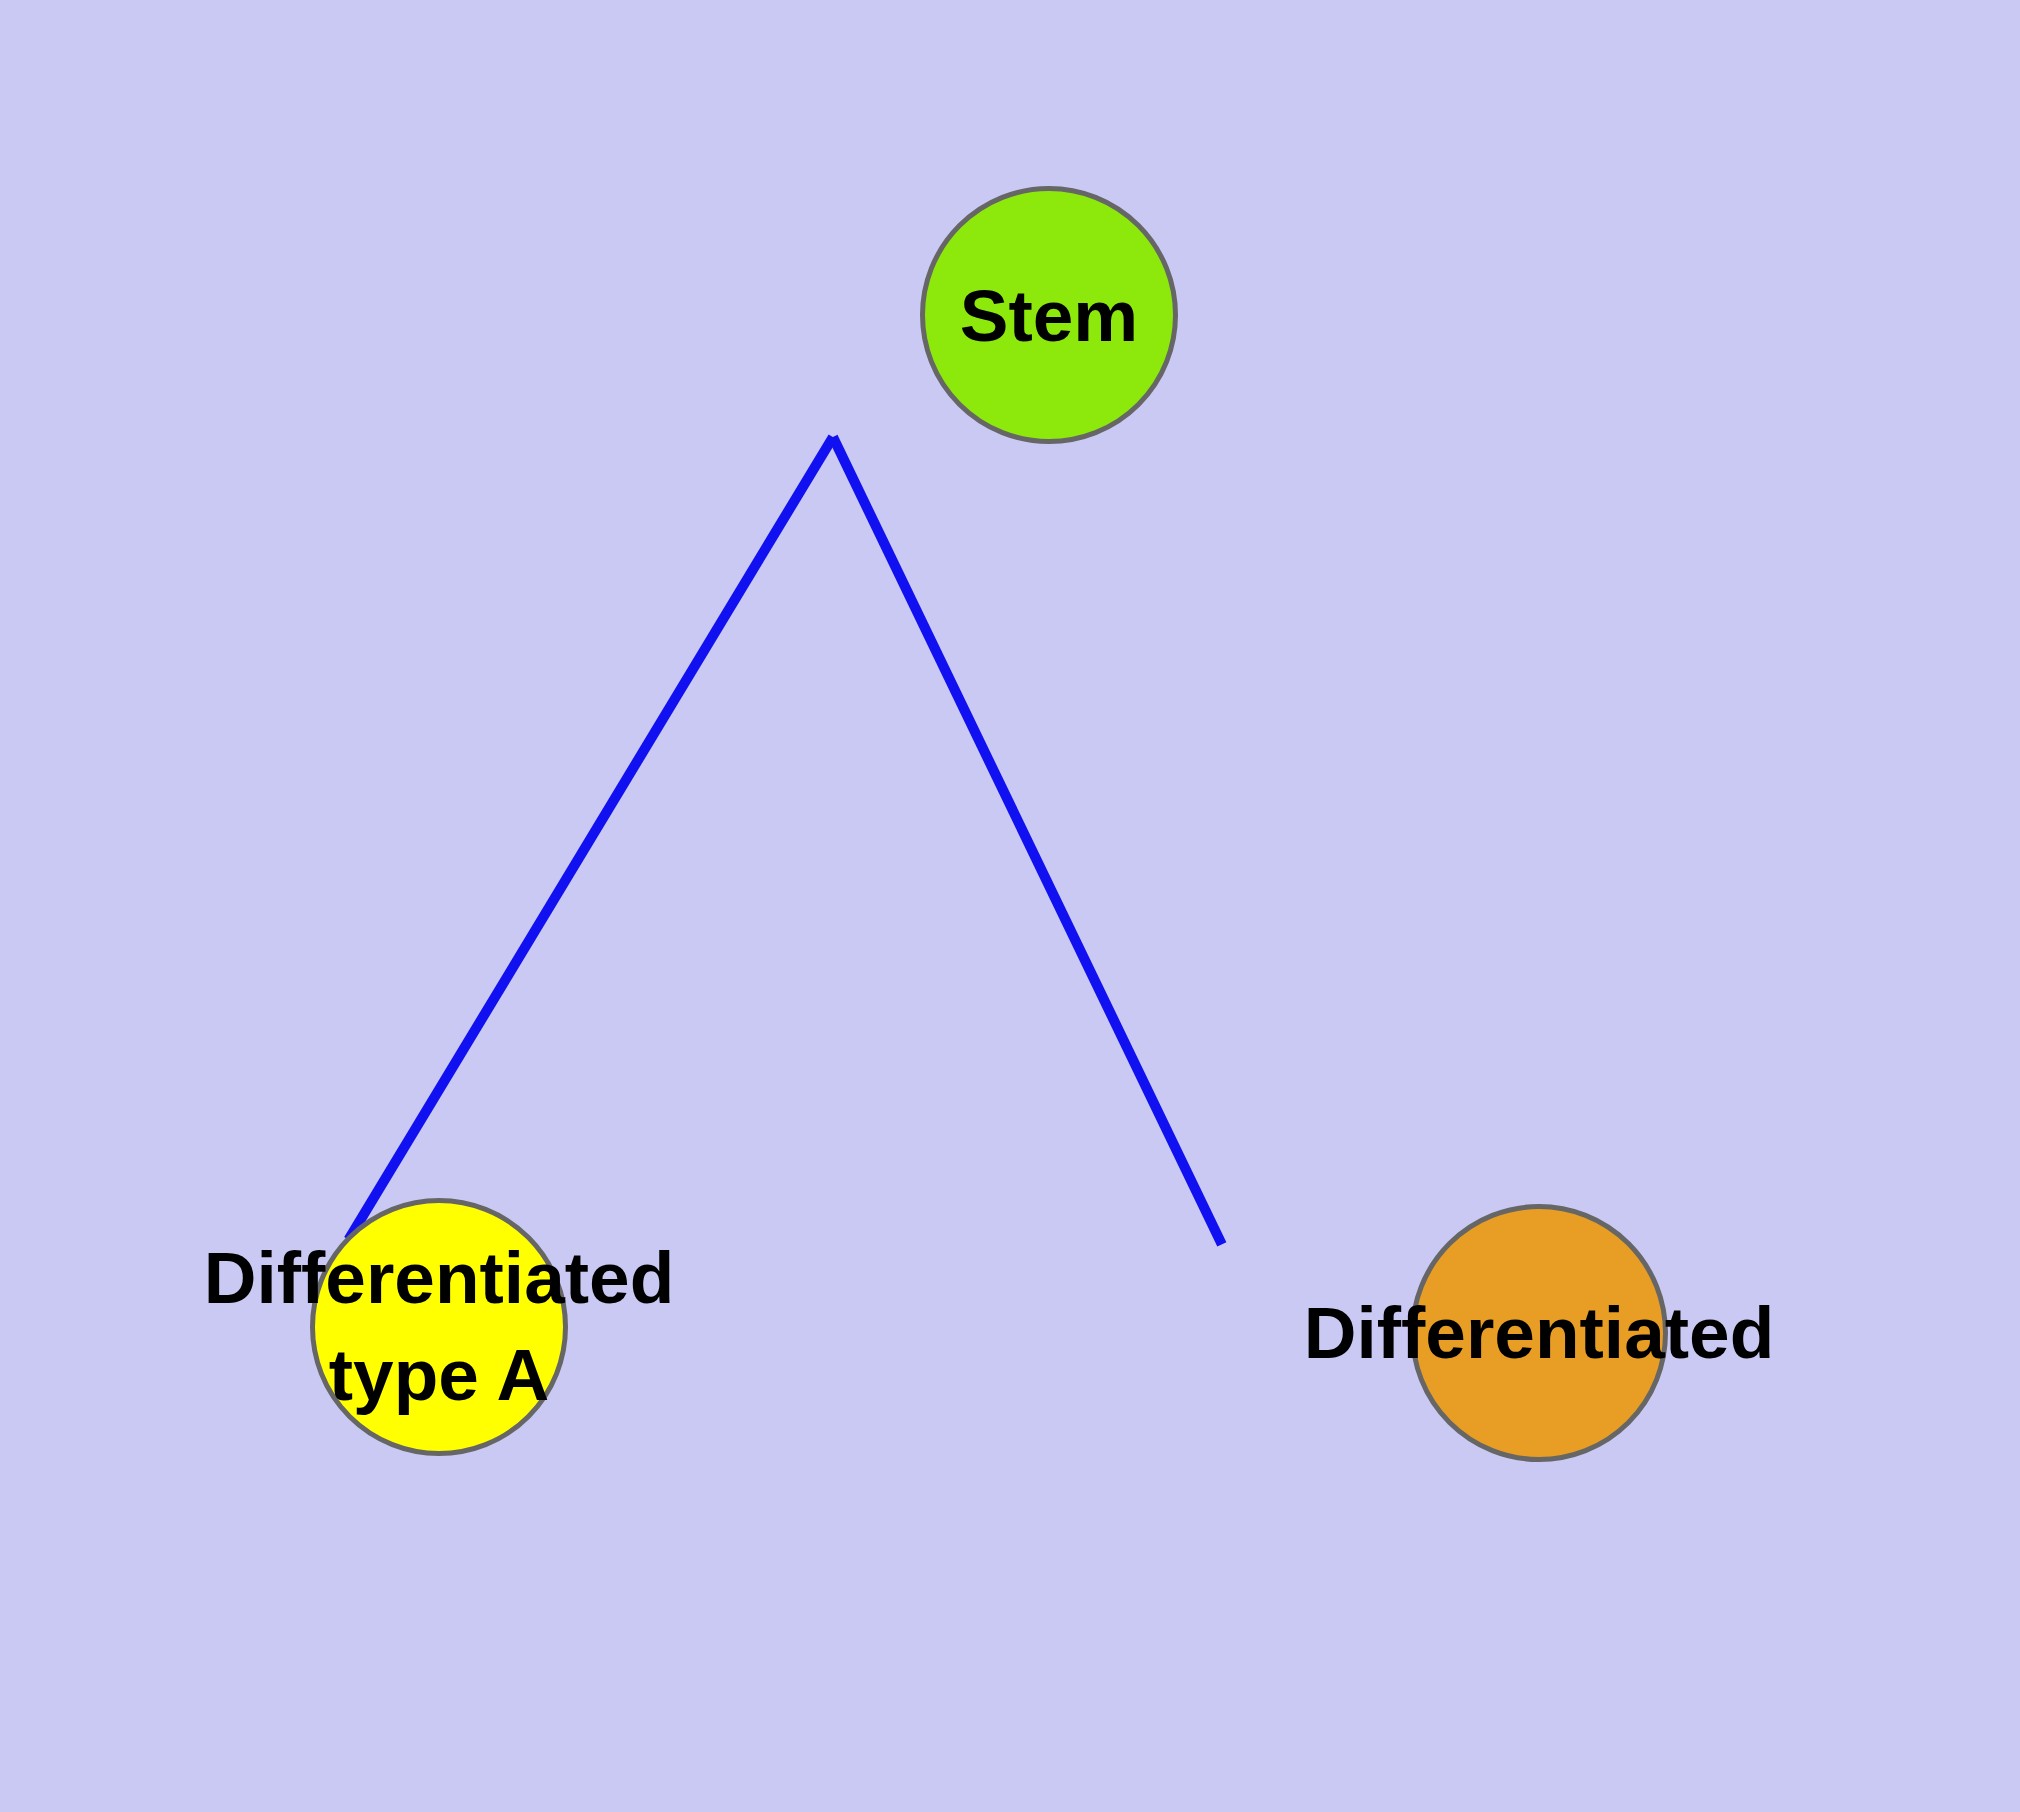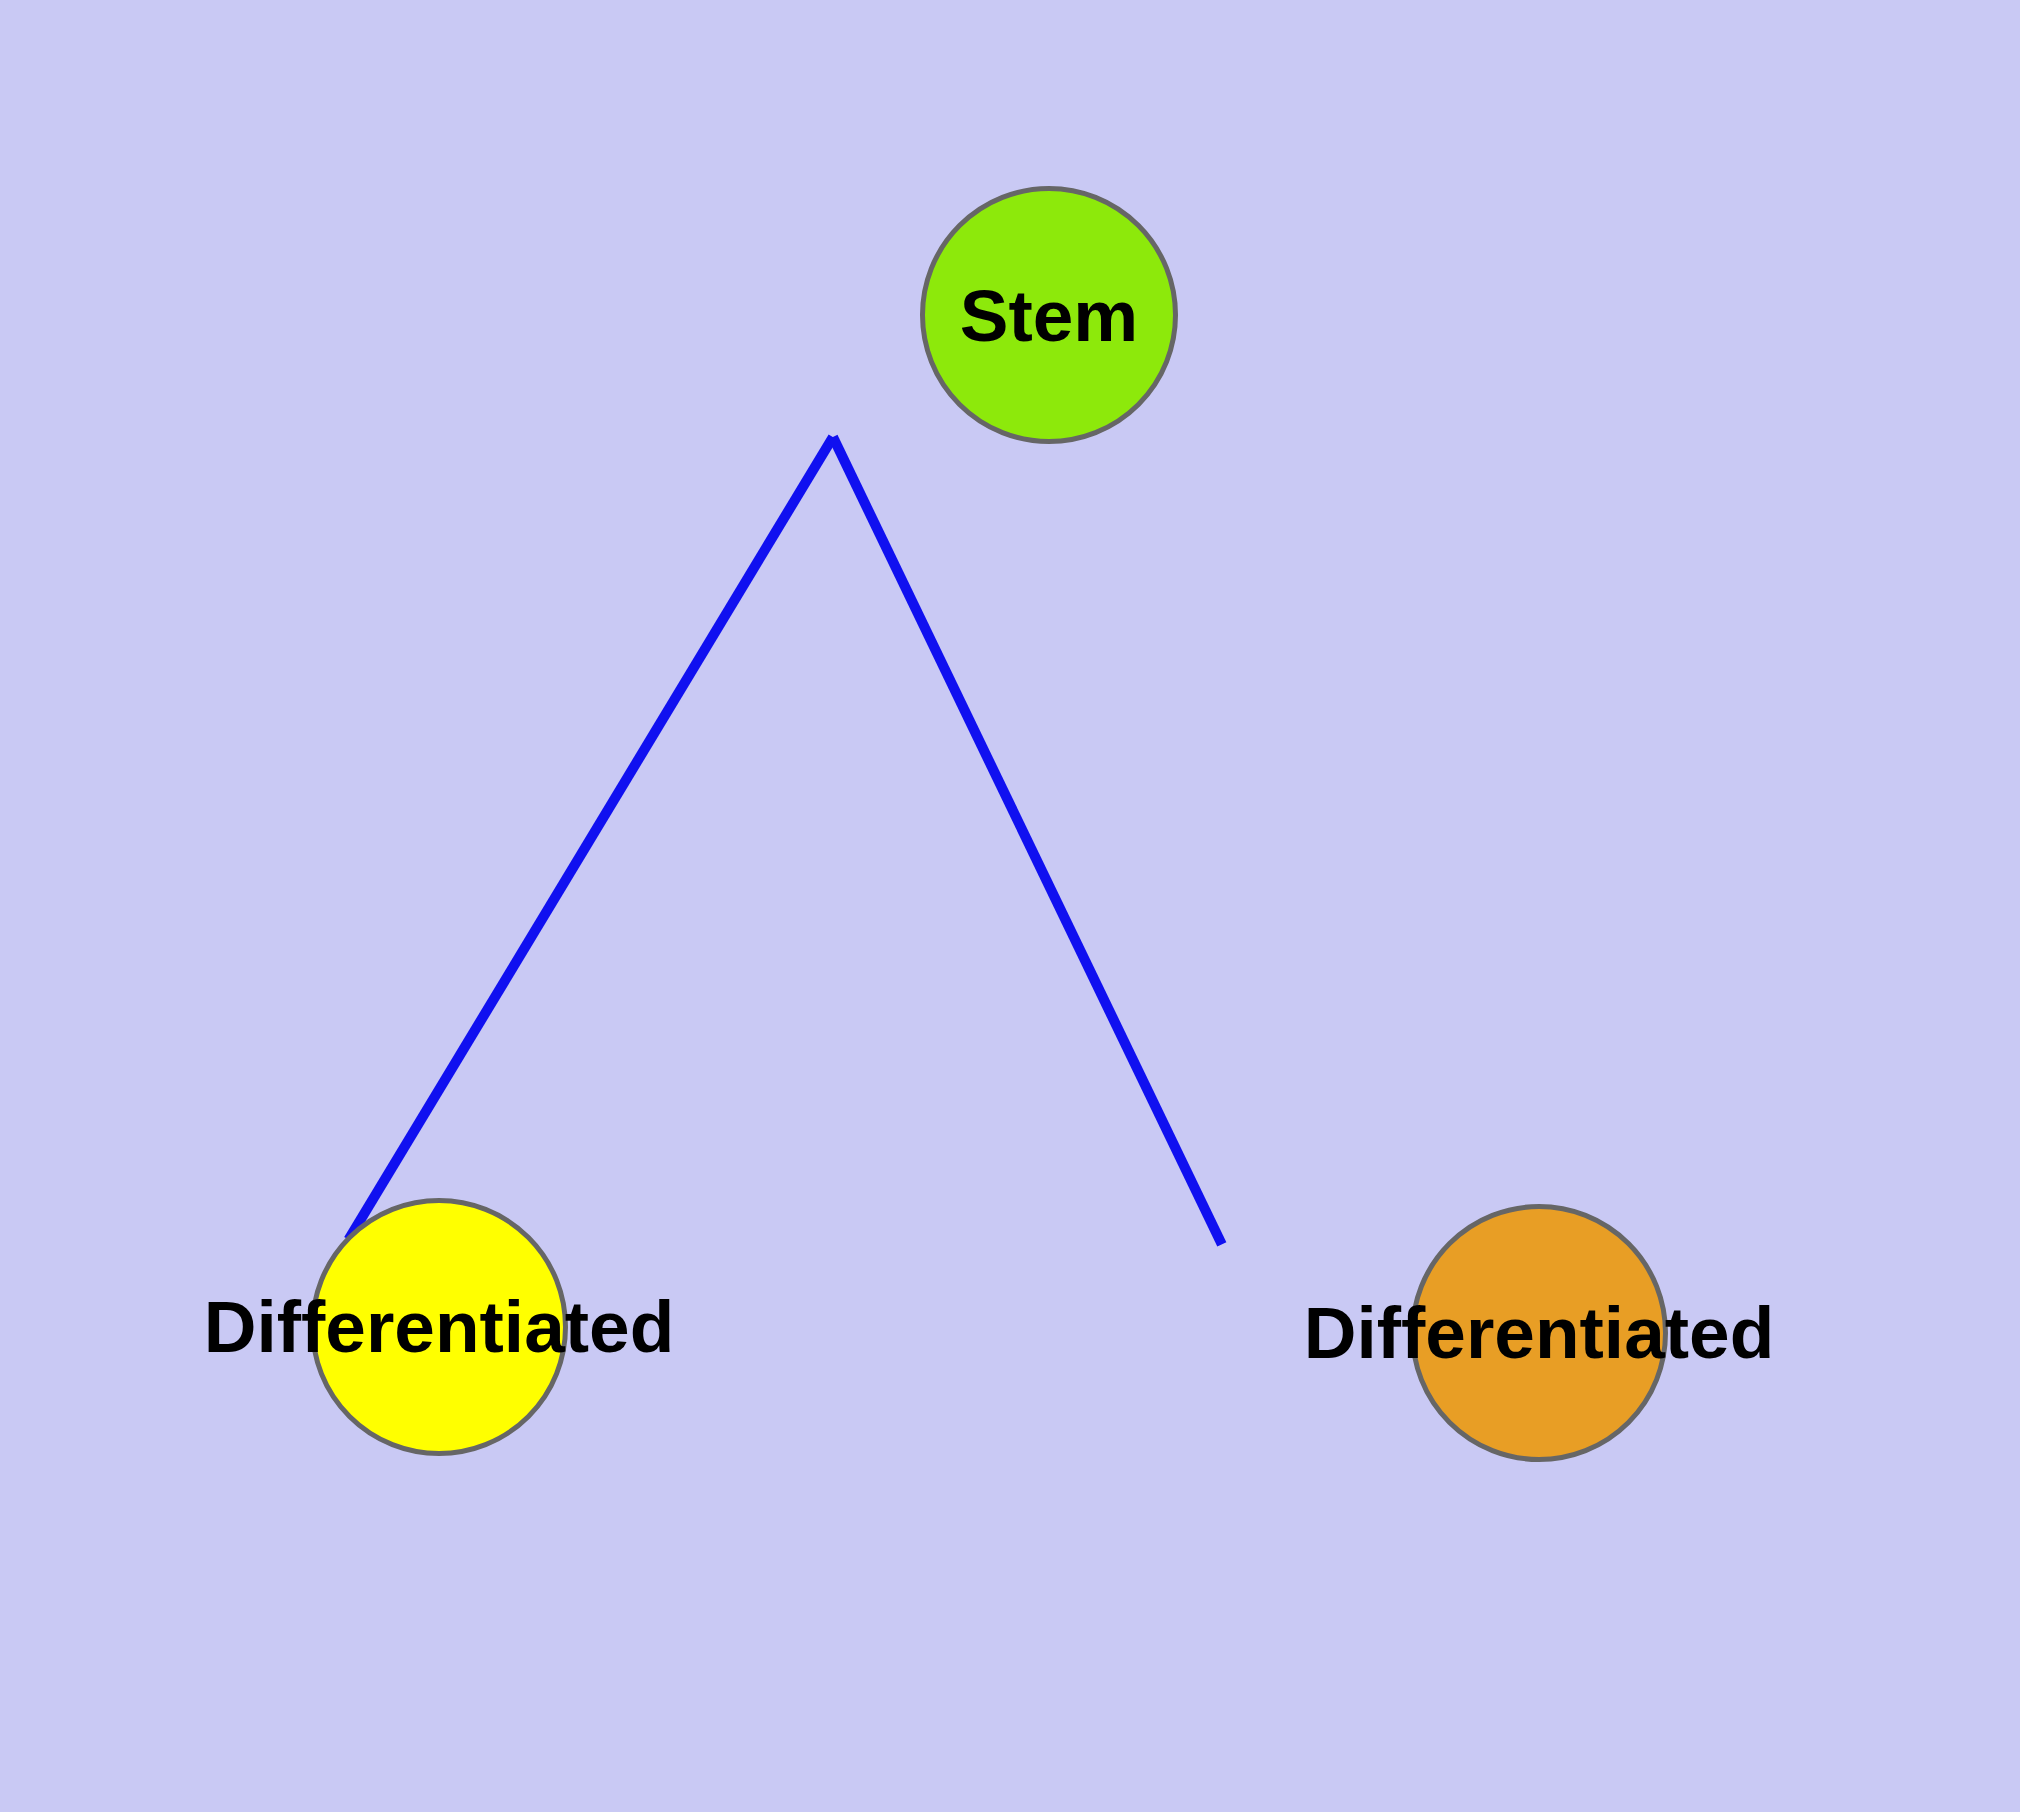--- a/index.html
+++ b/index.html
@@ -58,20 +58,21 @@
   <div class="node" style="left: 920px; top: 186px; background: rgb(141, 233, 11); border: 5.1px solid rgb(102, 102, 102);"></div>
   <div class="node" style="left: 310px; top: 1198px; background: rgb(255, 255, 0); border: 5.1px solid rgb(102, 102, 102);"></div>
   <div class="node" style="left: 1410px; top: 1204px; background: rgb(232, 158, 37); border: 5.1px solid rgb(102, 102, 102);"></div>
 
   <div class="node-label" style="left: 1049px; top: 315px;">
     <div>Stem</div>
   </div>
 
   <div class="node-label" style="left: 439px; top: 1326px;">
     <div>Differentiated</div>
+    <div>type A</div>
   </div>
 
   <div class="node-label" style="left: 1539px; top: 1332px;">
     <div>Differentiated</div>
   </div>
 
 </div>
 
 
 </body></html>

